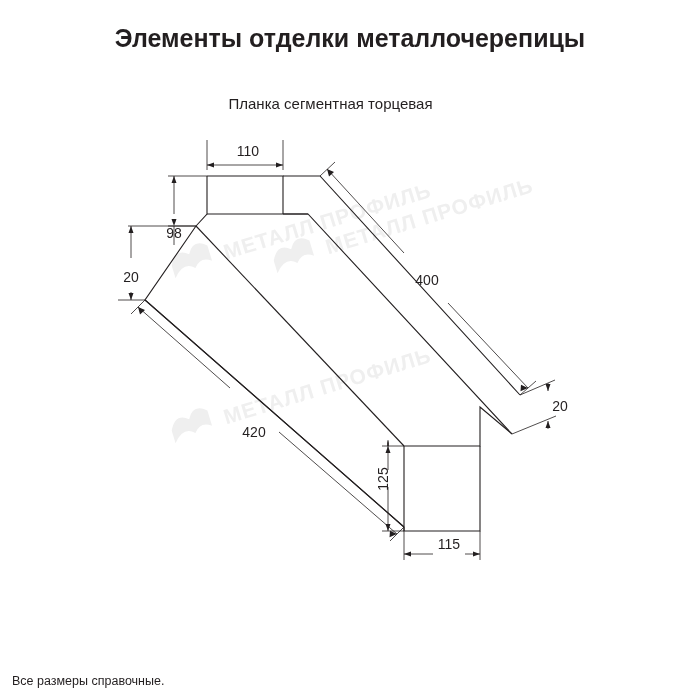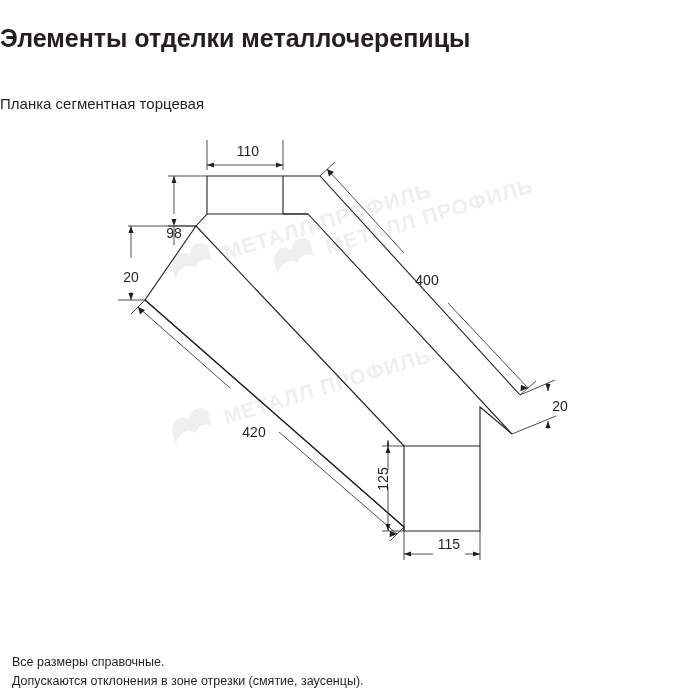--- a/index.html
+++ b/index.html
@@ -18,31 +18,32 @@
   .page {
     position: relative;
     width: 700px;
     height: 700px;
   }
   .title {
     position: absolute;
     top: 24px;
     left: 0;
     width: 700px;
+    text-align: center;
     font-size: 25px;
     font-weight: bold;
     letter-spacing: 0px;
     color: #231f20;
   }
   .subtitle {
     position: absolute;
     top: 94px;
-    left: 0;
+    left: 12px;
     width: 637px;
-    text-align: left;
+    text-align: center;
     font-size: 15px;
     line-height: 20px;
     color: #231f20;
   }
   .drawing {
     position: absolute;
     top: 0;
     left: 0;
     width: 700px;
     height: 700px;
@@ -176,16 +177,15 @@
       <text class="dim-text" x="427" y="285" text-anchor="middle">400</text>
       <text class="dim-text" x="560" y="411" text-anchor="middle">20</text>
       <text class="dim-text" x="254" y="437" text-anchor="middle">420</text>
       <text class="dim-text" x="388" y="479" text-anchor="middle" transform="rotate(-90 388 479)">125</text>
       <text class="dim-text" x="449" y="549" text-anchor="middle">115</text>
     </g>
   </svg>
 
   <div class="footnotes">
     <div>Все размеры справочные.</div>
-    <div>Допускаются отклонения в зоне отрезки (смятие, заусенцы).</div>
   </div>
 
 </div>
 
 </body></html>

